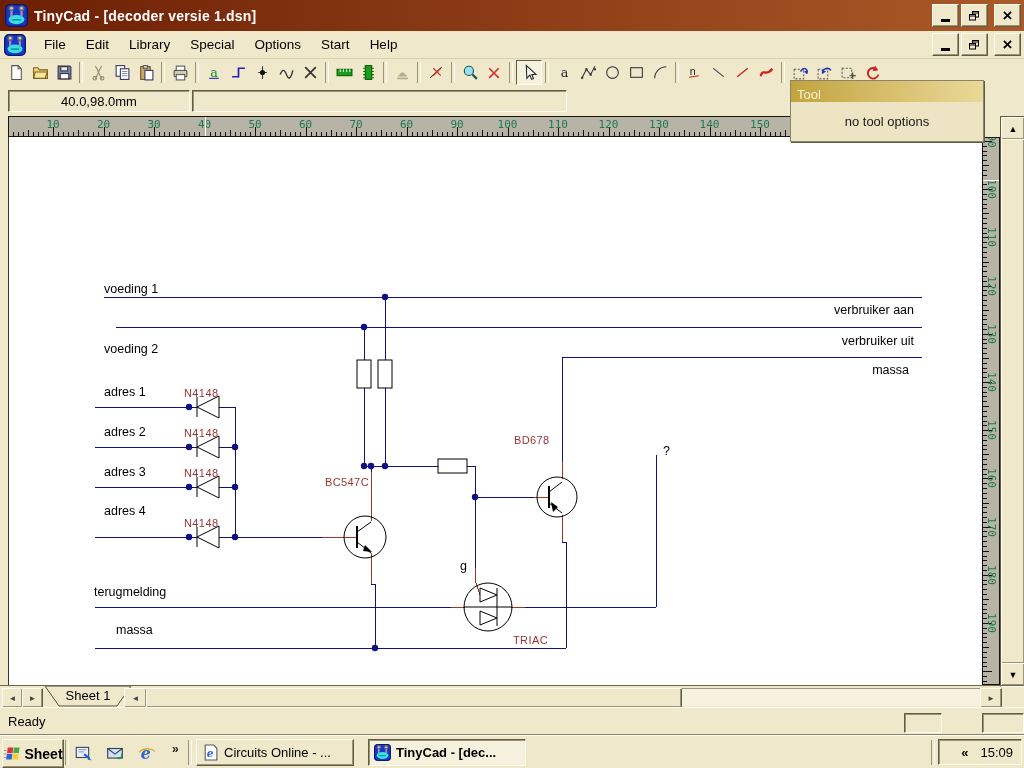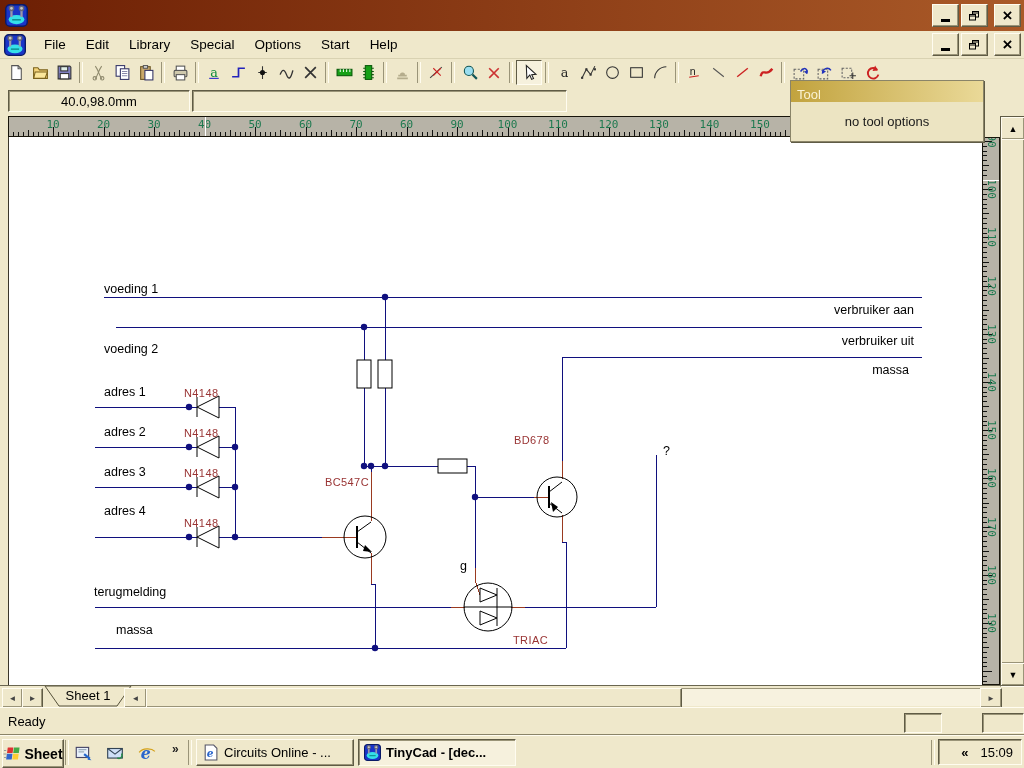--- a/index.html
+++ b/index.html
@@ -118,20 +118,21 @@
 
 <div id="titlebar" class="abs">
   <span class="wicon"><svg viewBox="0 0 16 16" style="width:100%;height:100%">
         <rect x="0.5" y="0.5" width="15" height="15" rx="3" fill="#1a35c8" stroke="#0a1a66"></rect>
         <ellipse cx="8" cy="10.8" rx="5.5" ry="3.2" fill="#35e0e8"></ellipse>
         <path d="M4.5 3v6M11.5 3v6" stroke="#99a" stroke-width="1.6"></path>
         <circle cx="4.5" cy="3" r="1.5" fill="#c8c8c8" stroke="#667"></circle>
         <circle cx="11.5" cy="3" r="1.5" fill="#c8c8c8" stroke="#667"></circle>
         <path d="M5 11h6" stroke="#0a8a8a"></path>
       </svg></span>
+  <span class="wtitle">TinyCad - [decoder versie 1.dsn]</span>
   <span class="winbtns">
     <span class="wbtn raised">
         <span class="glyph-min"></span>
       </span>
     <span class="wbtn raised">
         <svg viewBox="0 0 11 10" width="11" height="10">
           <rect x="3.5" y="0.5" width="6" height="5.5" fill="none" stroke="#000"></rect>
           <path d="M3.5 2h6" stroke="#000"></path>
           <rect x="0.5" y="3.5" width="6" height="5.5" fill="#efe8cb" stroke="#000"></rect>
           <path d="M0.5 5h6" stroke="#000"></path>
@@ -936,21 +937,21 @@
   <span class="chev" style="left:172px;top:6px;">»</span>
   <div class="tdiv" style="left:188px;"></div>
   <div id="taskbuttons">
       <div class="taskbtn raised" style="left: 196px;">
         <span style="width: 17px; height: 17px; flex: 0 0 auto;"><svg viewBox="0 0 16 16">
             <path d="M3 1h8l3 3v11H3z" fill="#fff" stroke="#556"></path>
             <text x="4.5" y="12.5" font-size="10" font-style="italic" font-weight="bold" fill="#2a66cc" font-family="DejaVu Serif,serif">e</text>
           </svg></span>
         <span>Circuits Online - ...</span>
       </div>
-      <div class="taskbtn pressed" style="left: 358px;">
+      <div class="taskbtn pressed" style="left: 368px;">
         <span style="width: 17px; height: 17px; flex: 0 0 auto;"><svg viewBox="0 0 16 16" style="width:100%;height:100%">
             <rect x="0.5" y="0.5" width="15" height="15" rx="3" fill="#1a35c8" stroke="#0a1a66"></rect>
             <ellipse cx="8" cy="10.8" rx="5.5" ry="3.2" fill="#35e0e8"></ellipse>
             <path d="M4.5 3v6M11.5 3v6" stroke="#99a" stroke-width="1.6"></path>
             <circle cx="4.5" cy="3" r="1.5" fill="#c8c8c8" stroke="#667"></circle>
             <circle cx="11.5" cy="3" r="1.5" fill="#c8c8c8" stroke="#667"></circle>
             <path d="M5 11h6" stroke="#0a8a8a"></path>
           </svg></span>
         <span>TinyCad - [dec...</span>
       </div>

